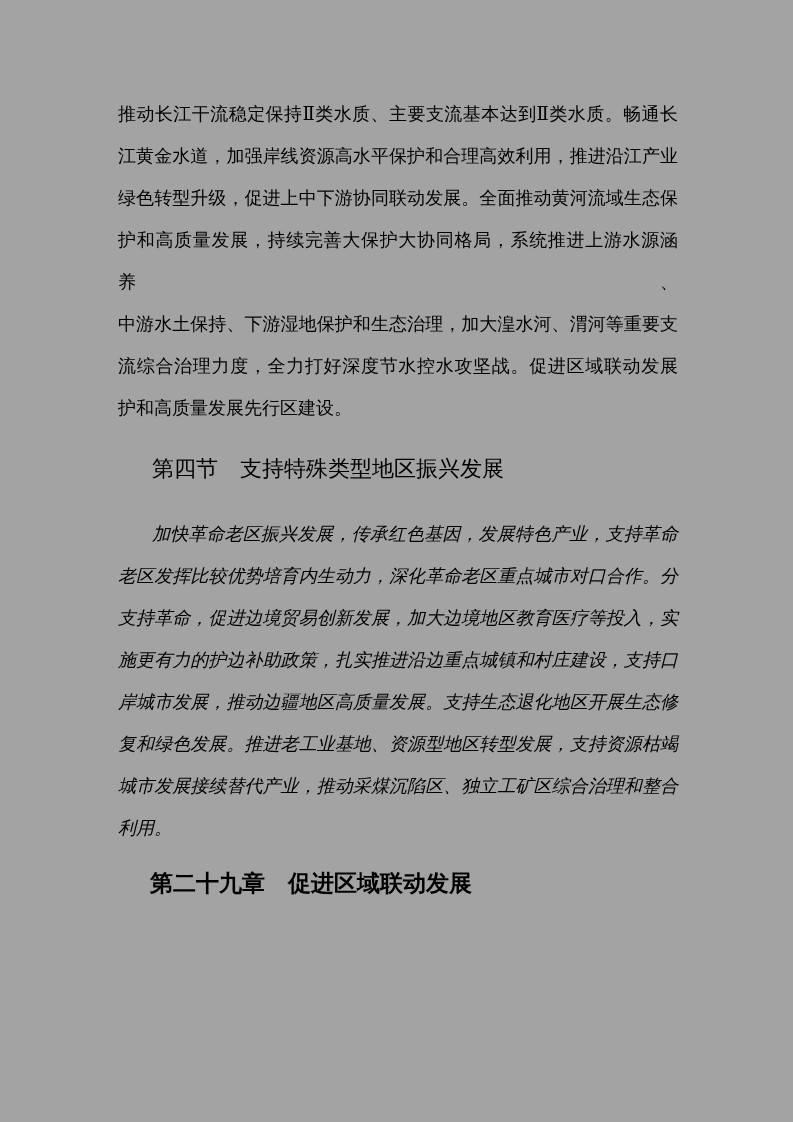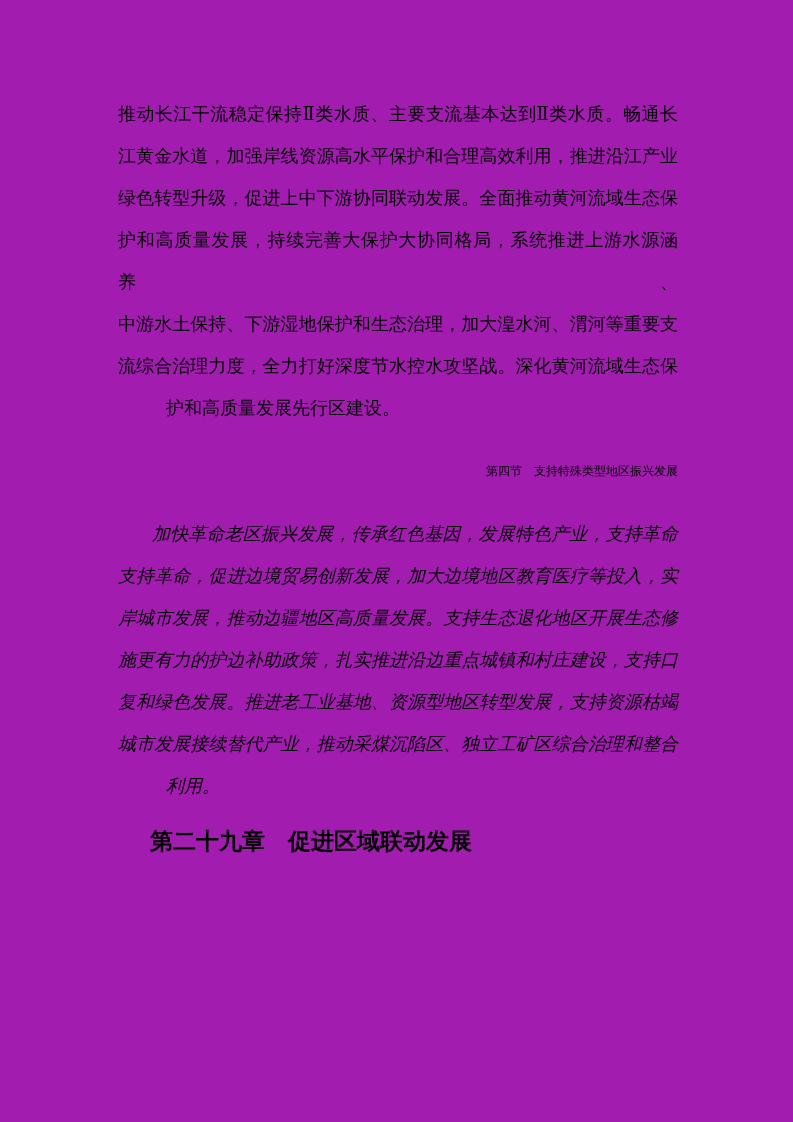--- a/index.html
+++ b/index.html
@@ -2,53 +2,51 @@
 <html><head>
 <meta charset="utf-8">
 <style>
   * { margin: 0; padding: 0; box-sizing: border-box; }
   html, body { background: #e8e8e8; }
   .page {
     position: relative;
     width: 793px;
     height: 1122px;
     margin: 0 auto;
-    background: #a21caf;
+    background: #a3a3a3;
     overflow: hidden;
   }
   .content {
     padding: 93px 115px 0 118px;
     color: #000000;
   }
   .para { }
   .line {
     font-family: "DejaVu Serif", "Liberation Serif", serif;
     font-size: 18px;
     line-height: 42px;
     color: #000000;
     text-align: justify;
     text-align-last: justify;
     text-justify: inter-character;
   }
   .line.para-end {
     text-align-last: left;
-    margin-left: 48px;
   }
   .line.indent {
     padding-left: 34px;
   }
   .section-heading {
     margin-top: 21px;
     padding-left: 34px;
-    font-family: Liberation Sans, sans-serif;
-    font-size: 12px;
+    font-family: Liberation Mono, monospace;
+    font-size: 22px;
     line-height: 42px;
     font-weight: normal;
     color: #000000;
-    text-align: right;
   }
   .para2 {
     margin-top: 21px;
     font-style: italic;
   }
   .chapter-heading {
     margin-top: 13px;
     padding-left: 32px;
     font-family: "DejaVu Sans", "Liberation Sans", sans-serif;
     font-size: 23px;
@@ -62,31 +60,32 @@
 
 <div class="page">
   <div class="content">
 
     <div class="para para1">
       <div class="line">推动长江干流稳定保持Ⅱ类水质、主要支流基本达到Ⅱ类水质。畅通长</div>
       <div class="line">江黄金水道，加强岸线资源高水平保护和合理高效利用，推进沿江产业</div>
       <div class="line">绿色转型升级，促进上中下游协同联动发展。全面推动黄河流域生态保</div>
       <div class="line">护和高质量发展，持续完善大保护大协同格局，系统推进上游水源涵养、</div>
       <div class="line">中游水土保持、下游湿地保护和生态治理，加大湟水河、渭河等重要支</div>
-      <div class="line">流综合治理力度，全力打好深度节水控水攻坚战。深化黄河流域生态保</div>
+      <div class="line">流综合治理力度，全力打好深度节水控水攻坚战。促进区域联动发展</div>
       <div class="line para-end">护和高质量发展先行区建设。</div>
     </div>
 
     <div class="section-heading">第四节　支持特殊类型地区振兴发展</div>
 
     <div class="para para2">
       <div class="line indent">加快革命老区振兴发展，传承红色基因，发展特色产业，支持革命</div>
+      <div class="line">老区发挥比较优势培育内生动力，深化革命老区重点城市对口合作。分</div>
       <div class="line">支持革命，促进边境贸易创新发展，加大边境地区教育医疗等投入，实</div>
+      <div class="line">施更有力的护边补助政策，扎实推进沿边重点城镇和村庄建设，支持口</div>
       <div class="line">岸城市发展，推动边疆地区高质量发展。支持生态退化地区开展生态修</div>
-      <div class="line">施更有力的护边补助政策，扎实推进沿边重点城镇和村庄建设，支持口</div>
       <div class="line">复和绿色发展。推进老工业基地、资源型地区转型发展，支持资源枯竭</div>
       <div class="line">城市发展接续替代产业，推动采煤沉陷区、独立工矿区综合治理和整合</div>
       <div class="line para-end">利用。</div>
     </div>
 
     <div class="chapter-heading">第二十九章　促进区域联动发展</div>
 
   </div>
 </div>
 

